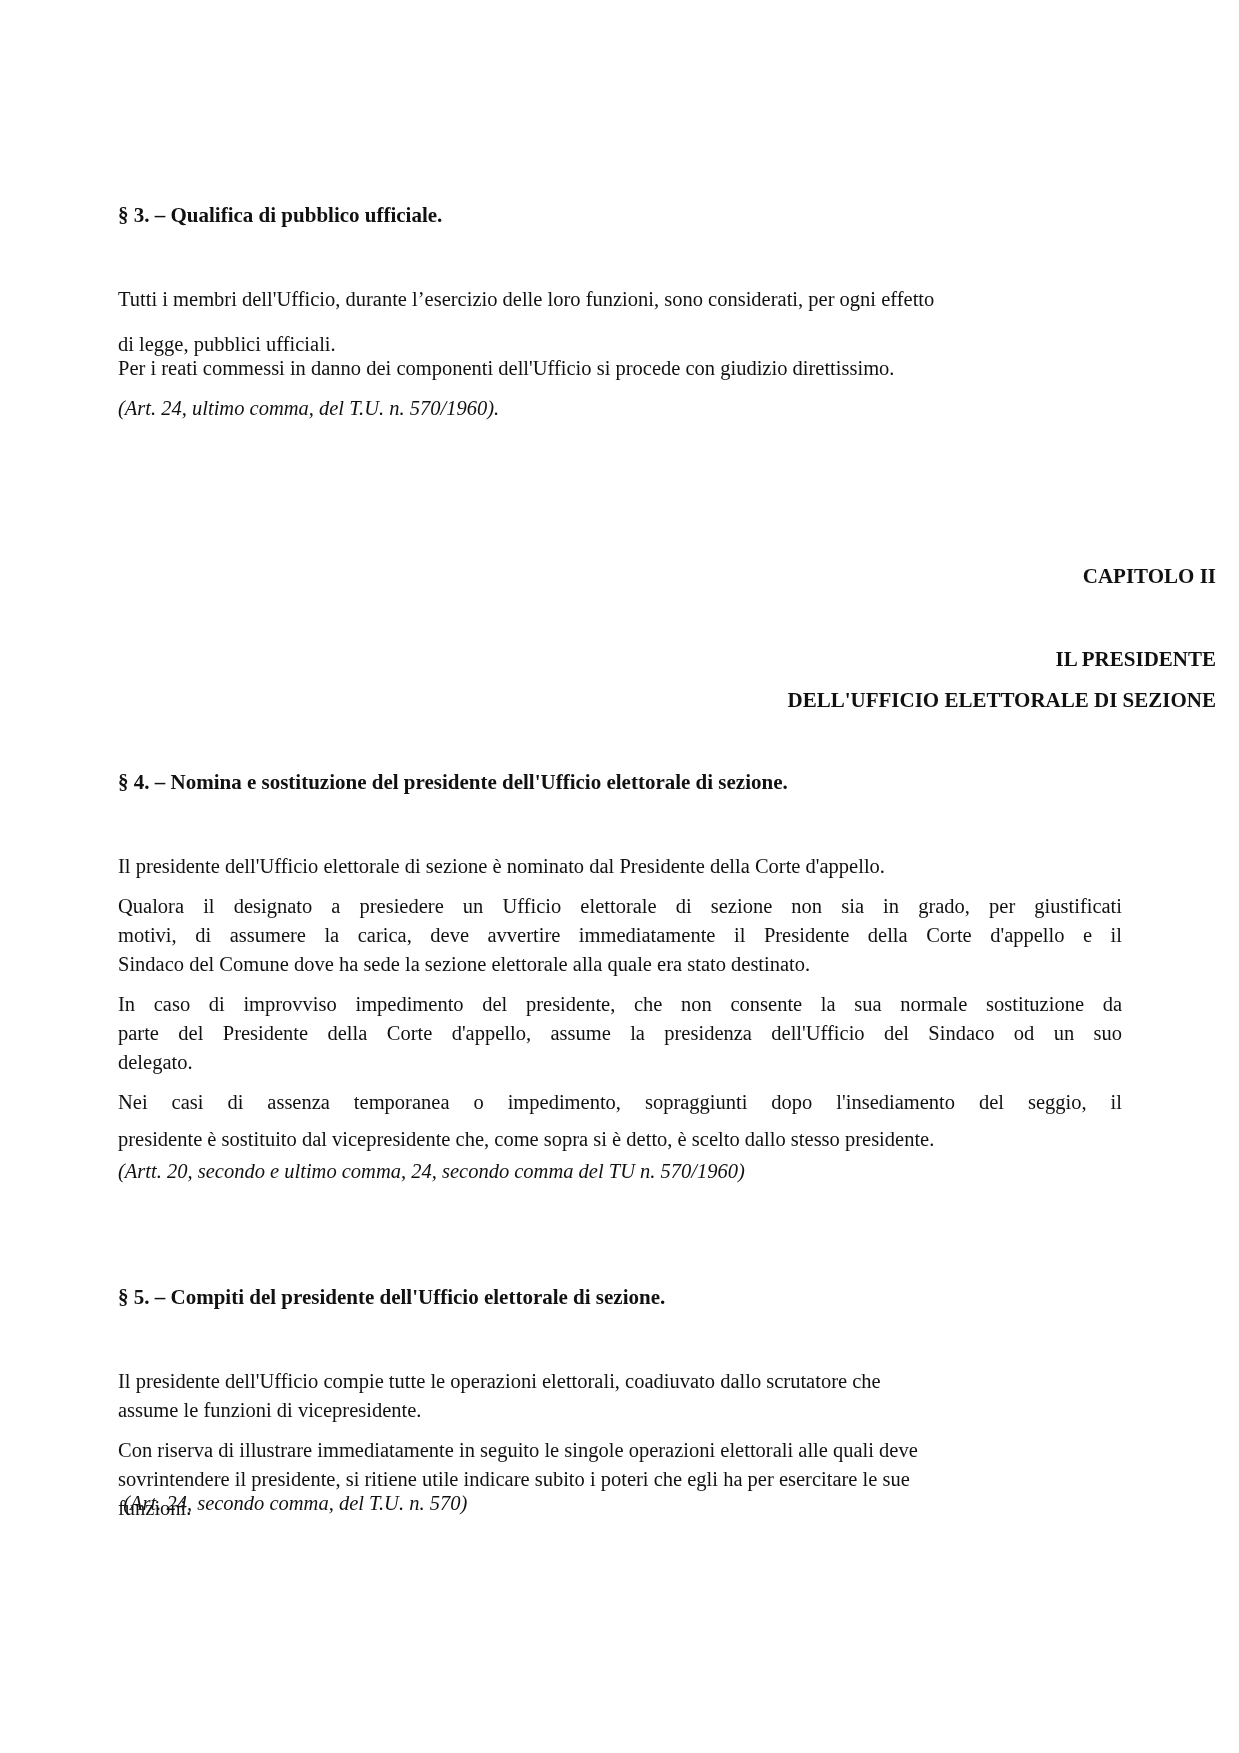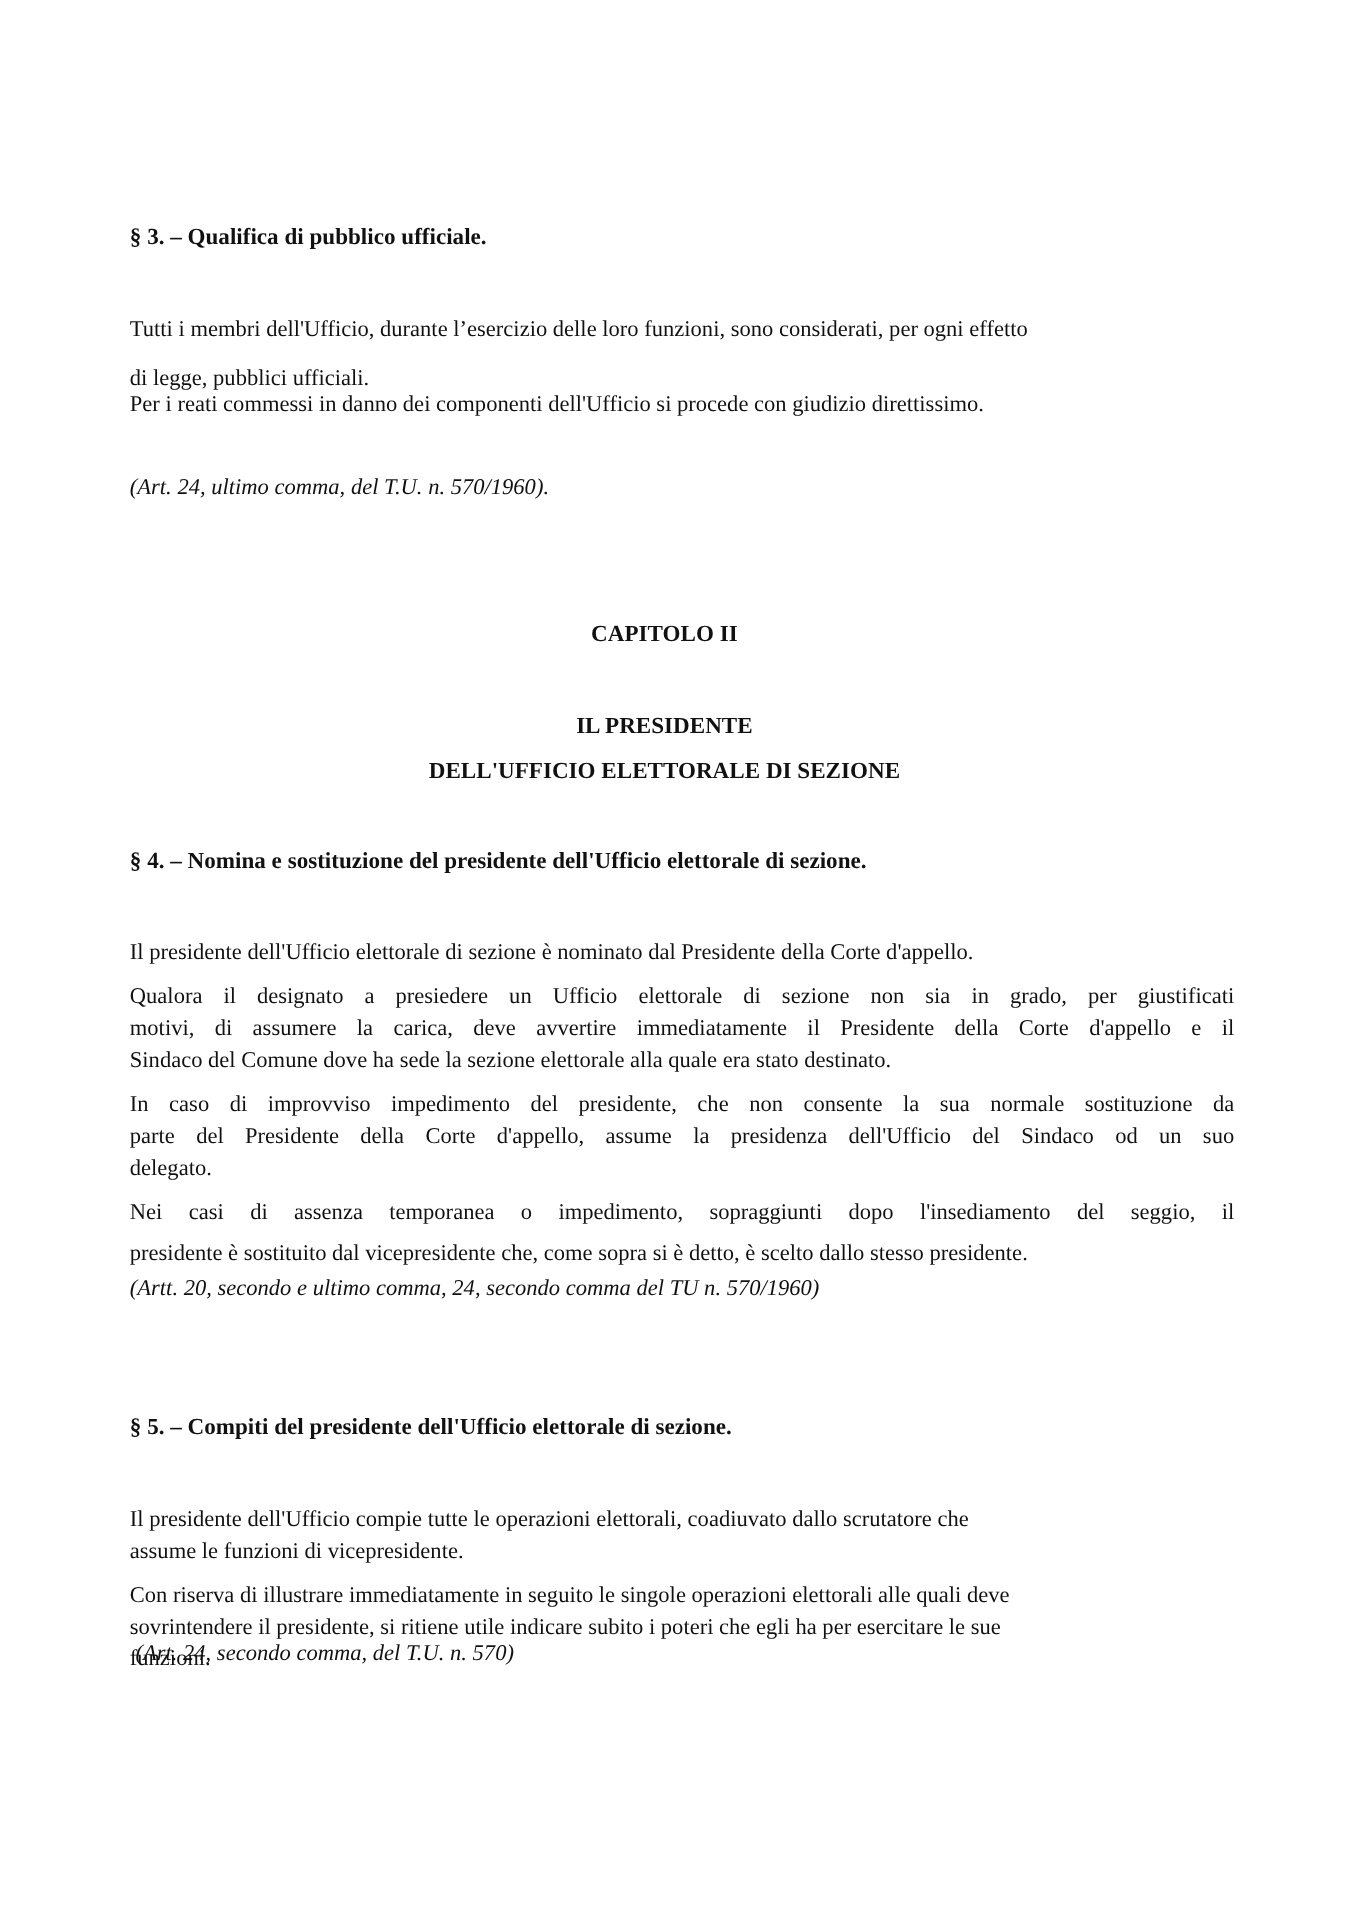--- a/index.html
+++ b/index.html
@@ -3,33 +3,33 @@
 <meta charset="utf-8">
 <style>
   html, body { margin: 0; padding: 0; background: #ffffff; }
   body { width: 1239px; height: 1753px; position: relative; overflow: hidden;
          font-family: "Liberation Serif", "DejaVu Serif", serif; color: #111111; }
   .page { position: absolute; left: 0; top: 0; width: 1239px; height: 1753px; }
   .abs { position: absolute; white-space: nowrap; text-align: center; }
   .h { font-weight: bold; font-size: 21px; }
   .p { font-size: 20.5px; }
   .it { font-style: italic; font-size: 20.5px; }
-  .center { left: 4px; width: 1200px; text-align: center; }
+  .center { left: 16px; width: 1200px; text-align: right; }
   .just { text-align: justify; text-align-last: justify; width: 1004px; left: 118px; }
 </style>
 </head>
 <body>
 
 <div class="page">
 
   <div class="abs h" style="left:118px; top:203px;">§ 3. – Qualifica di pubblico ufficiale.</div>
   <div class="abs p" style="left:118px; top:288px;">Tutti i membri dell'Ufficio, durante l’esercizio delle loro funzioni, sono considerati, per ogni effetto</div>
   <div class="abs p" style="left:118px; top:317px;margin-top:16px;">di legge, pubblici ufficiali.</div>
   <div class="abs p" style="left:118px; top:357px;">Per i reati commessi in danno dei componenti dell'Ufficio si procede con giudizio direttissimo.</div>
-  <div class="abs it" style="left:118px; top:397px;margin-top:35px;">(Art. 24, ultimo comma, del T.U. n. 570/1960).</div>
+  <div class="abs it" style="left:118px; top:397px;">(Art. 24, ultimo comma, del T.U. n. 570/1960).</div>
 
   <div class="abs h center" style="top:564px;">CAPITOLO II</div>
   <div class="abs h center" style="top:647px;">IL PRESIDENTE</div>
   <div class="abs h center" style="top:688px;">DELL'UFFICIO ELETTORALE DI SEZIONE</div>
 
   <div class="abs h" style="left:118px; top:770px;">§ 4. – Nomina e sostituzione del presidente dell'Ufficio elettorale di sezione.</div>
   <div class="abs p" style="left:118px; top:855px;">Il presidente dell'Ufficio elettorale di sezione è nominato dal Presidente della Corte d'appello.</div>
   <div class="abs p just" style="top:895px;">Qualora il designato a presiedere un Ufficio elettorale di sezione non sia in grado, per giustificati</div>
   <div class="abs p just" style="top:924px;">motivi, di assumere la carica, deve avvertire immediatamente il Presidente della Corte d'appello e il</div>
   <div class="abs p" style="left:118px; top:953px;">Sindaco del Comune dove ha sede la sezione elettorale alla quale era stato destinato.</div>

